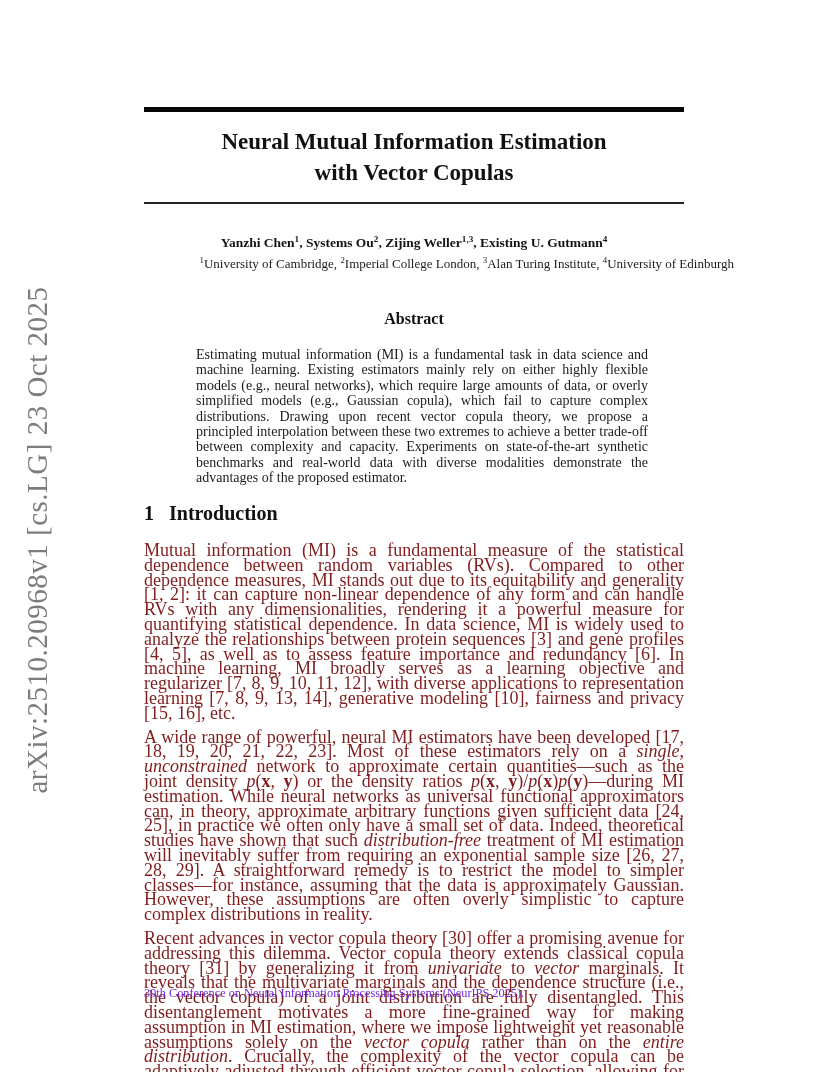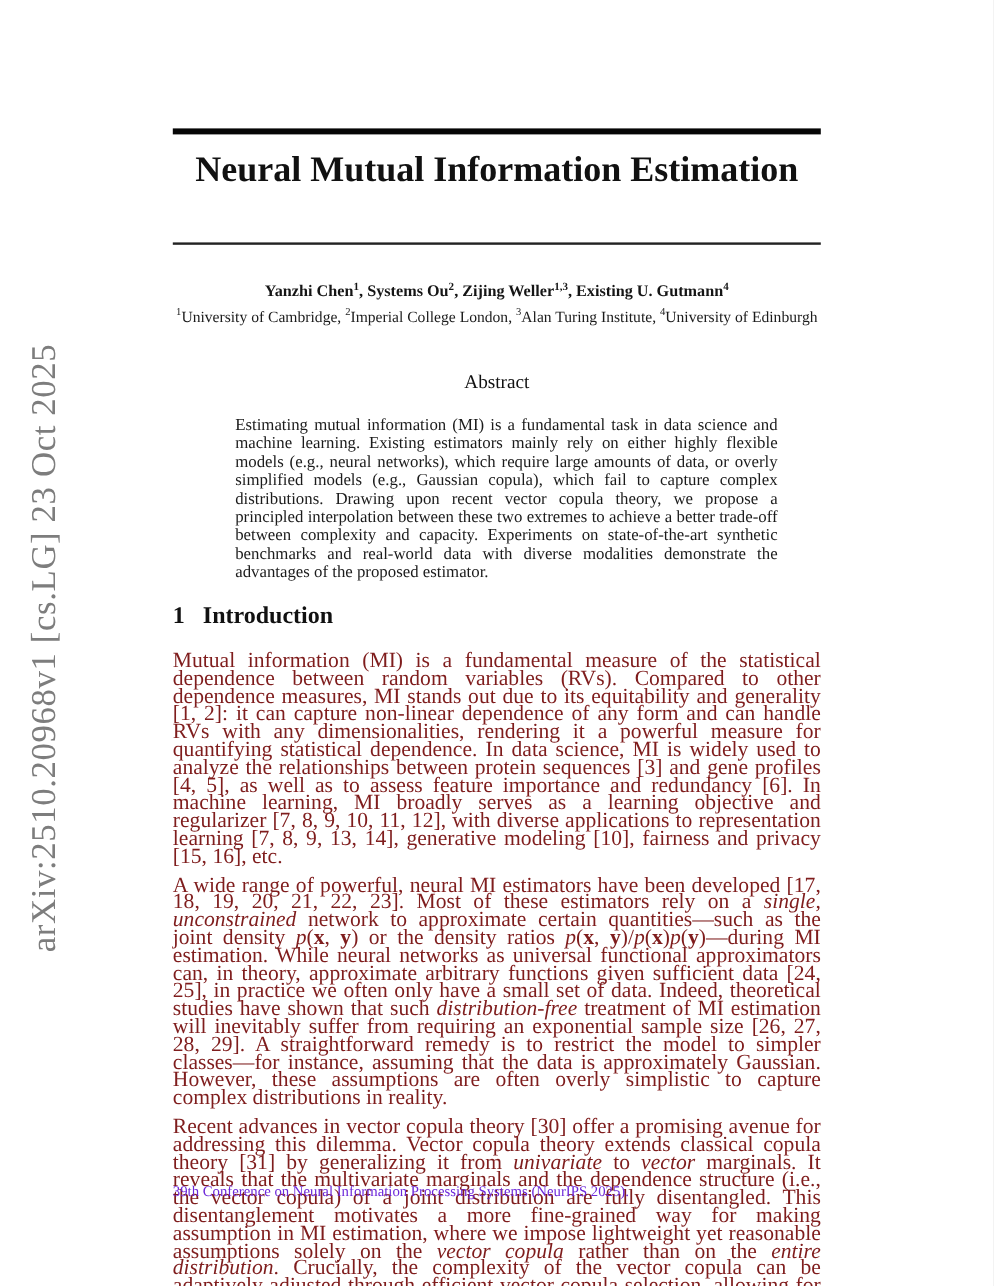--- a/index.html
+++ b/index.html
@@ -43,56 +43,56 @@
     width: 540px;
     height: 2px;
     background: #222;
   }
   .paper-title {
     position: absolute;
     left: 144px;
     top: 126px;
     width: 540px;
     text-align: center;
-    font-size: 30px;
+    font-size: 23px;
     font-weight: bold;
     line-height: 31px;
     color: #111;
   }
   .author-line {
     position: absolute;
     left: 104px;
     top: 235px;
     width: 620px;
     text-align: center;
     font-size: 13.5px;
     font-weight: bold;
     color: #151515;
   }
   .affiliation-line {
     position: absolute;
     left: 94px;
     top: 256px;
     width: 640px;
-    text-align: center;
+    text-align: right;
     font-size: 13px;
     color: #1b1b1b;
   }
   sup {
     font-size: 68%;
     line-height: 0;
   }
   .abstract-title {
     position: absolute;
     left: 144px;
     top: 310px;
     width: 540px;
     text-align: center;
     font-size: 16px;
-    font-weight: normal;
+    font-weight: bold;
     color: #111;
   }
   .abstract-body {
     position: absolute;
     left: 196px;
     top: 347px;
     width: 452px;
     text-align: justify;
     font-size: 14px;
     line-height: 15.4px;
@@ -141,20 +141,21 @@
 <body>
 
 <div class="page">
 
   <div class="arxiv-banner">arXiv:2510.20968v1  [cs.LG]  23 Oct 2025</div>
 
   <div class="rule-thick"></div>
 
   <div class="paper-title">
     <div>Neural Mutual Information Estimation</div>
+    <div>with Vector Copulas</div>
   </div>
 
   <div class="rule-thin"></div>
 
   <div class="author-line"><span>Yanzhi Chen</span><sup>1</sup>, <span>Systems Ou</span><sup>2</sup>, <span>Zijing Weller</span><sup>1,3</sup>, <span>Existing U. Gutmann</span><sup>4</sup></div>
 
   <div class="affiliation-line"><sup>1</sup>University of Cambridge, <sup>2</sup>Imperial College London, <sup>3</sup>Alan Turing Institute, <sup>4</sup>University of Edinburgh</div>
 
   <div class="abstract-title">Abstract</div>
 

